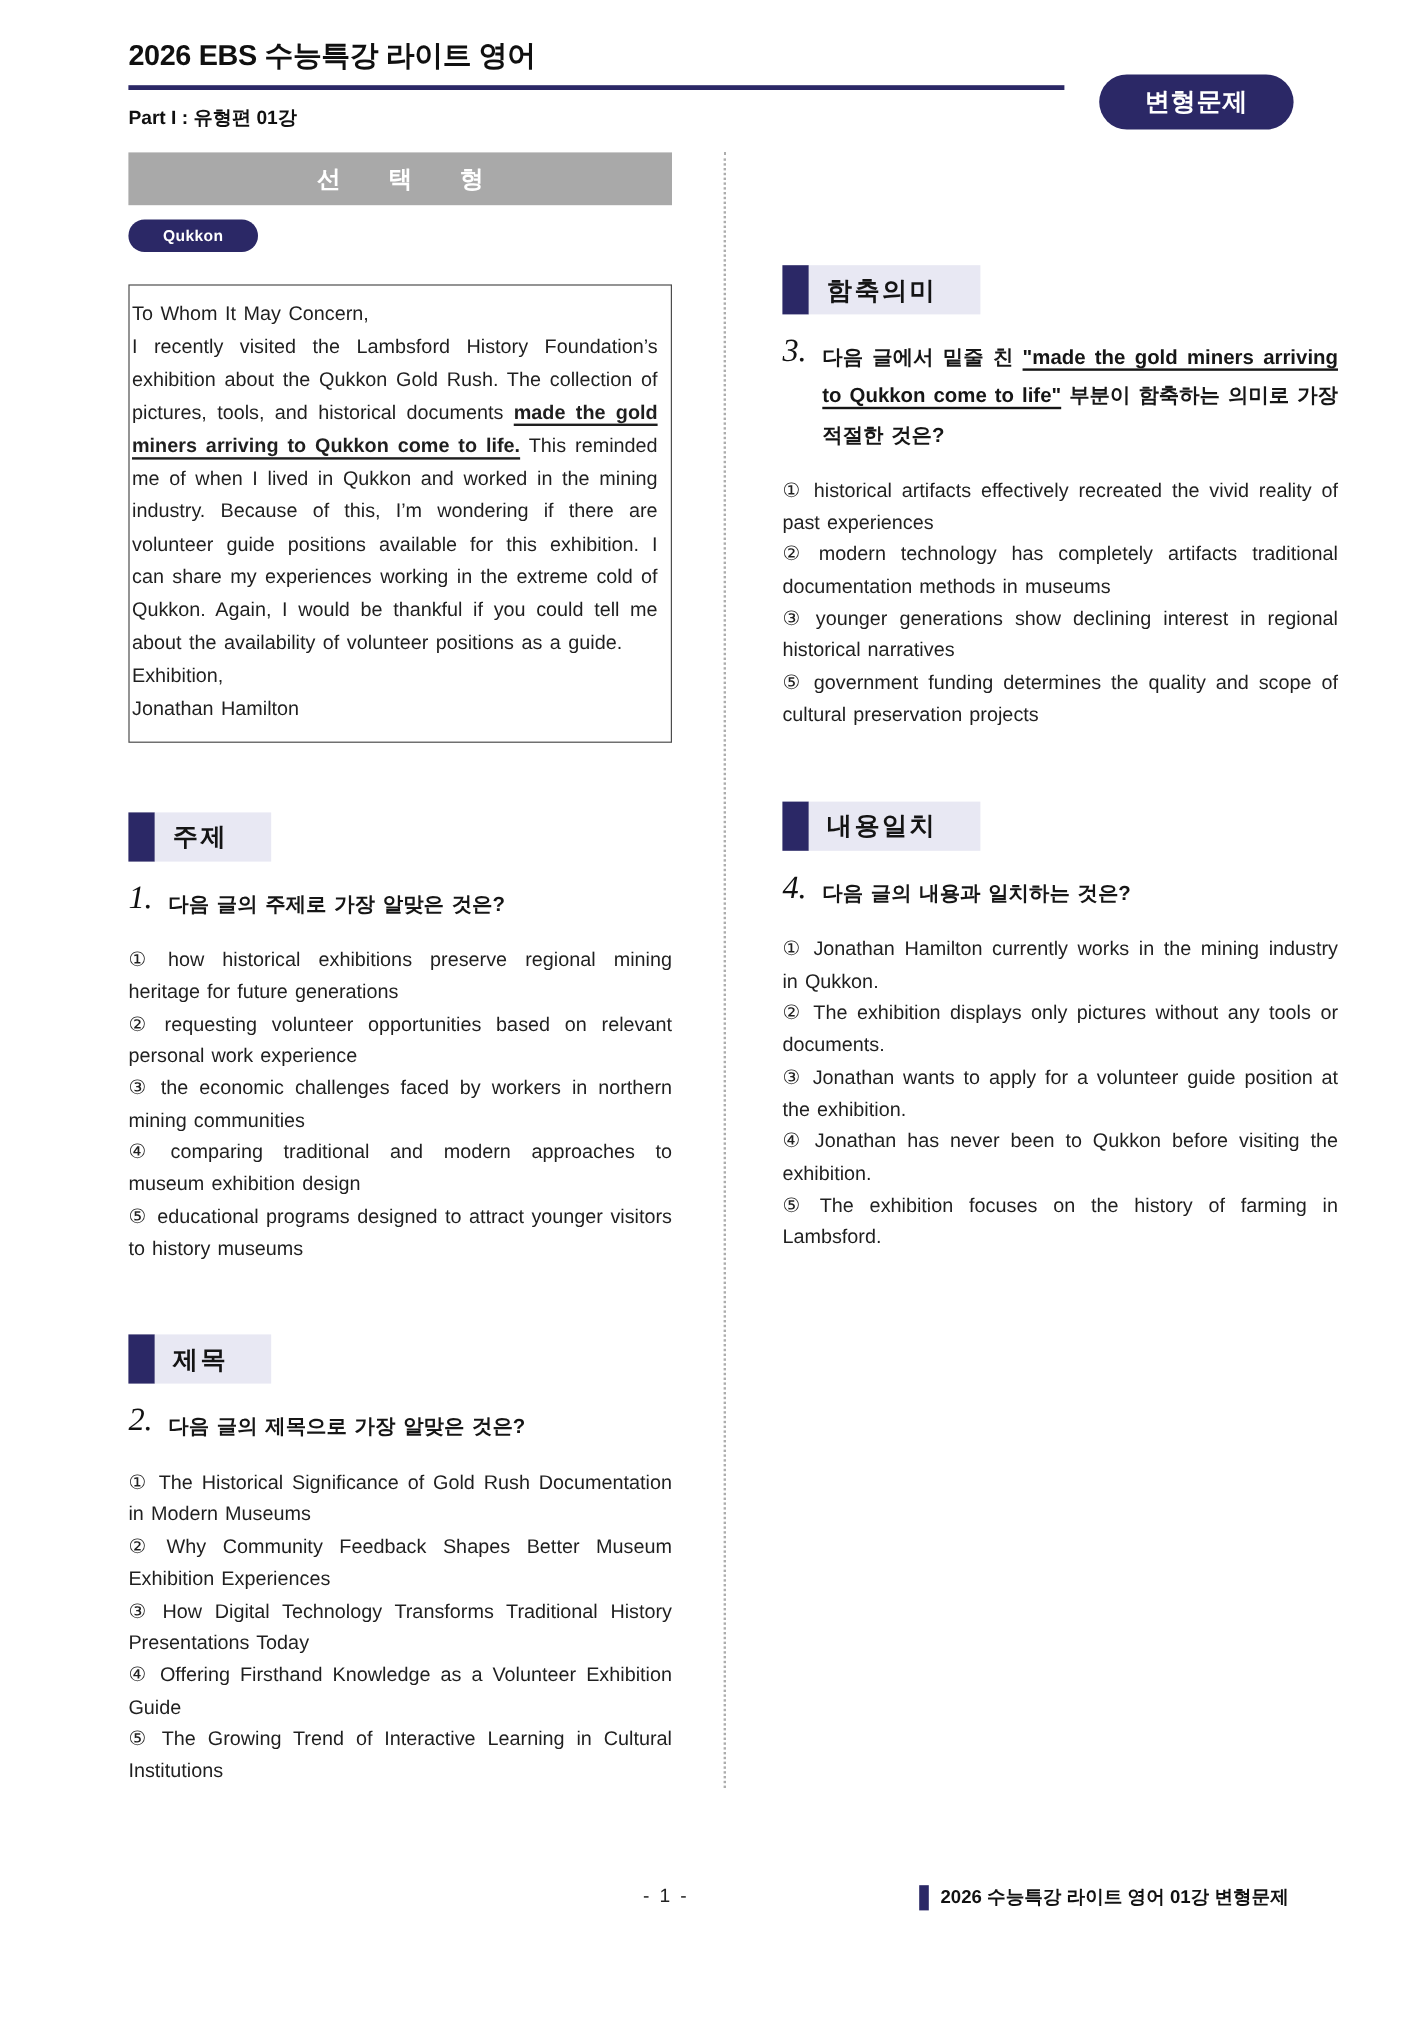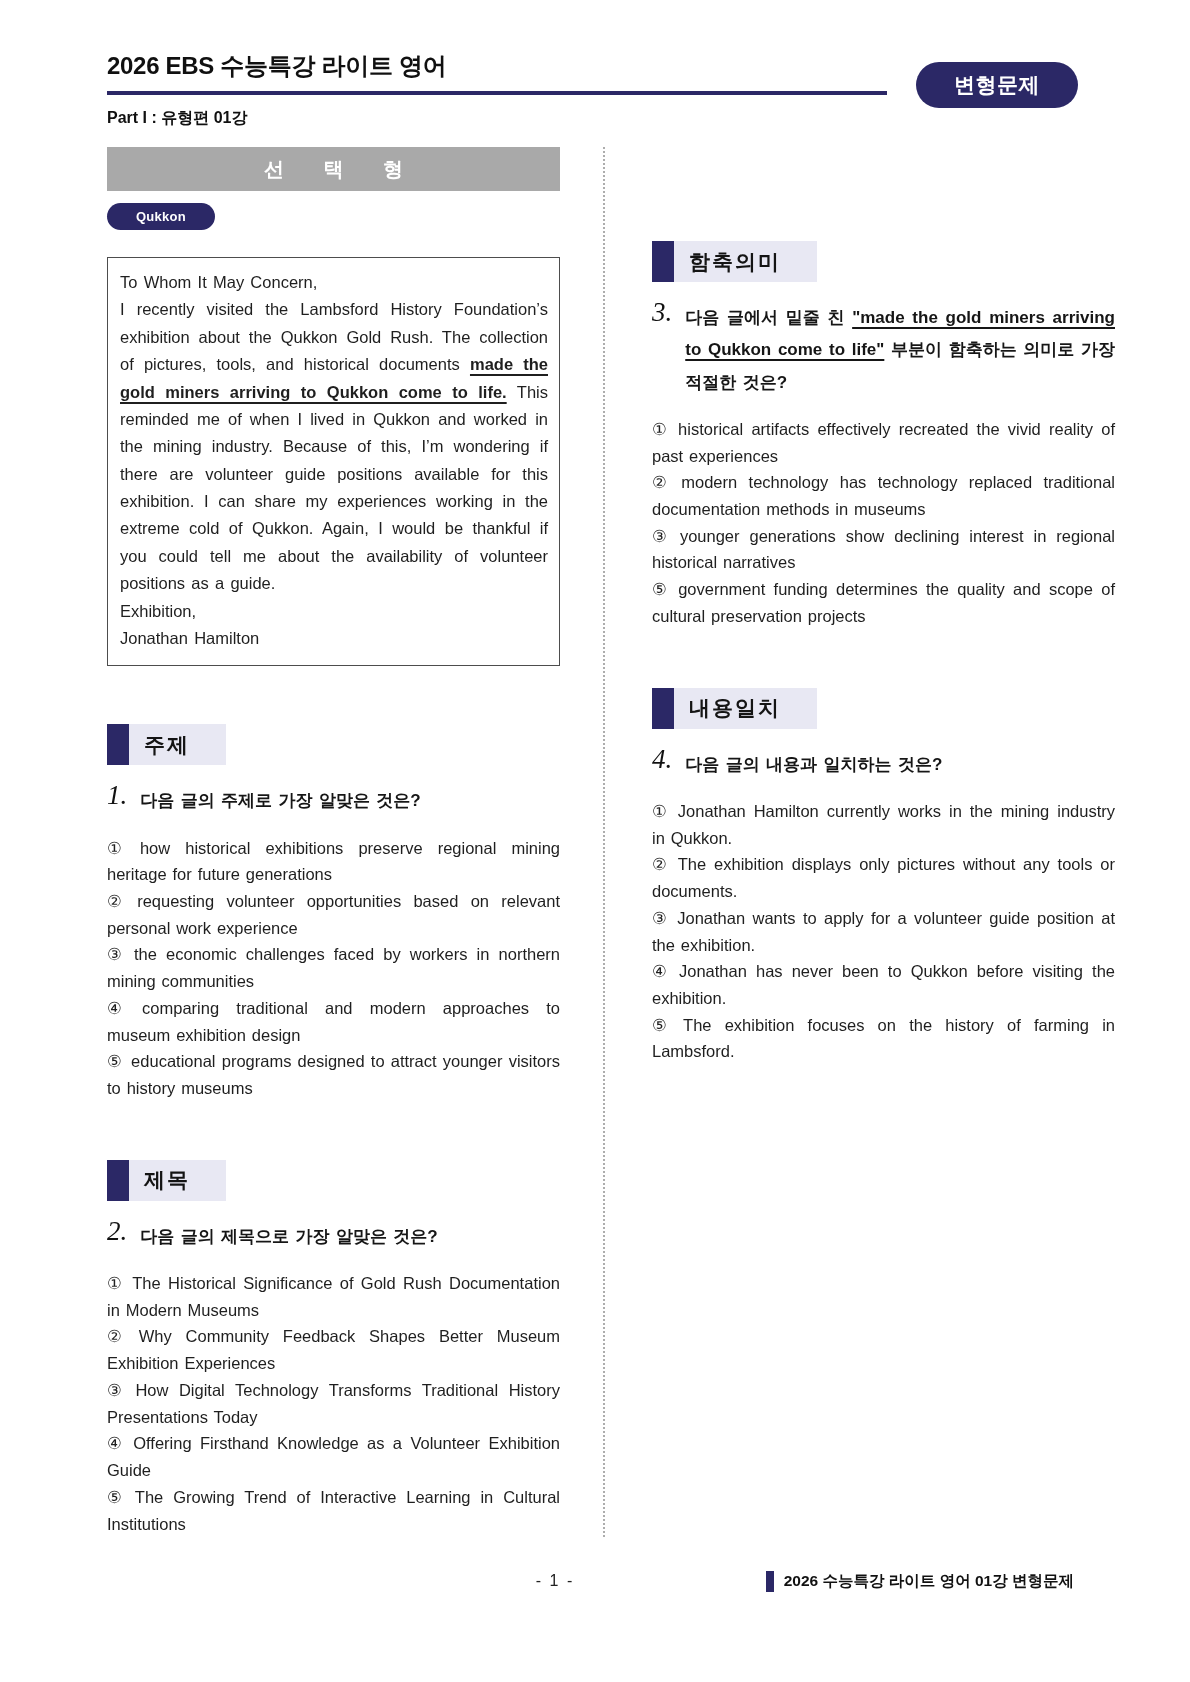--- a/index.html
+++ b/index.html
@@ -5,21 +5,21 @@
   html,body{margin:0;padding:0;background:#fff;}
   .page{
     position:relative;
     width:1190px;height:1682px;
     background:#ffffff;
     font-family:"Liberation Sans",sans-serif;
     color:#1b1b1b;
     overflow:hidden;
   }
   
-  .header{position:relative;padding:50px 110px 0 107px;}
+  .header{position:relative;padding:30px 110px 0 107px;}
   .doc-title{margin:0;font-size:24px;font-weight:800;letter-spacing:-0.3px;color:#101010;}
   .title-rule{width:780px;height:4px;background:#2b2866;margin-top:9px;}
   .part-label{margin-top:13px;font-size:16px;font-weight:bold;color:#101010;}
   .badge{
     position:absolute;top:62px;right:112px;
     width:162px;height:46px;border-radius:24px;
     background:#2b2866;color:#fff;
     display:flex;align-items:center;justify-content:center;
     font-size:21px;font-weight:bold;letter-spacing:0.5px;
   }
@@ -36,21 +36,21 @@
   }
   .gateway-pill{
     margin-top:12px;width:108px;height:27px;border-radius:14px;
     background:#2b2866;color:#fff;
     display:flex;align-items:center;justify-content:center;
     font-size:13px;font-weight:bold;letter-spacing:0.3px;
   }
   
   .letter-box{
     margin-top:27px;border:1px solid #4d4d4d;
-    padding:11px 11px 13px 12px;
+    padding:11px 11px 13px 2px;
     font-size:16.5px;line-height:1.66;
     text-align:justify;word-spacing:0.10em;color:#1f1f1f;
   }
   .letter-box p{margin:0;}
   .bold-underline{
     font-weight:bold;text-decoration:underline;
     text-decoration-thickness:2px;text-underline-offset:4px;
   }
   
   .section-header{display:flex;align-items:stretch;height:41px;margin-top:58px;width:max-content;}
@@ -162,21 +162,21 @@
       <div class="section-header first">
         <span class="sh-block"></span>
         <span class="sh-label">함축의미</span>
       </div>
       <div class="q-prompt">
         <span class="q-num">3.</span>
         <div class="q-text"><span>다음 글에서 밑줄 친 </span><span class="quoted">"made the gold miners arriving to Qukkon come to life"</span><span> 부분이 함축하는 의미로 가장 적절한 것은?</span></div>
       </div>
       <div class="options">
         <p class="option"><span class="marker">①</span><span>historical artifacts effectively recreated the vivid reality of past experiences</span></p>
-        <p class="option"><span class="marker">②</span><span>modern technology has technology replaced traditional documentation methods in museums</span></p>
+        <p class="option"><span class="marker">②</span><span>modern technology has completely artifacts traditional documentation methods in museums</span></p>
         <p class="option"><span class="marker">③</span><span>younger generations show declining interest in regional historical narratives</span></p>
         <p class="option"><span class="marker">⑤</span><span>government funding determines the quality and scope of cultural preservation projects</span></p>
       </div>
 
       <div class="section-header">
         <span class="sh-block"></span>
         <span class="sh-label">내용일치</span>
       </div>
       <div class="q-prompt">
         <span class="q-num">4.</span>

